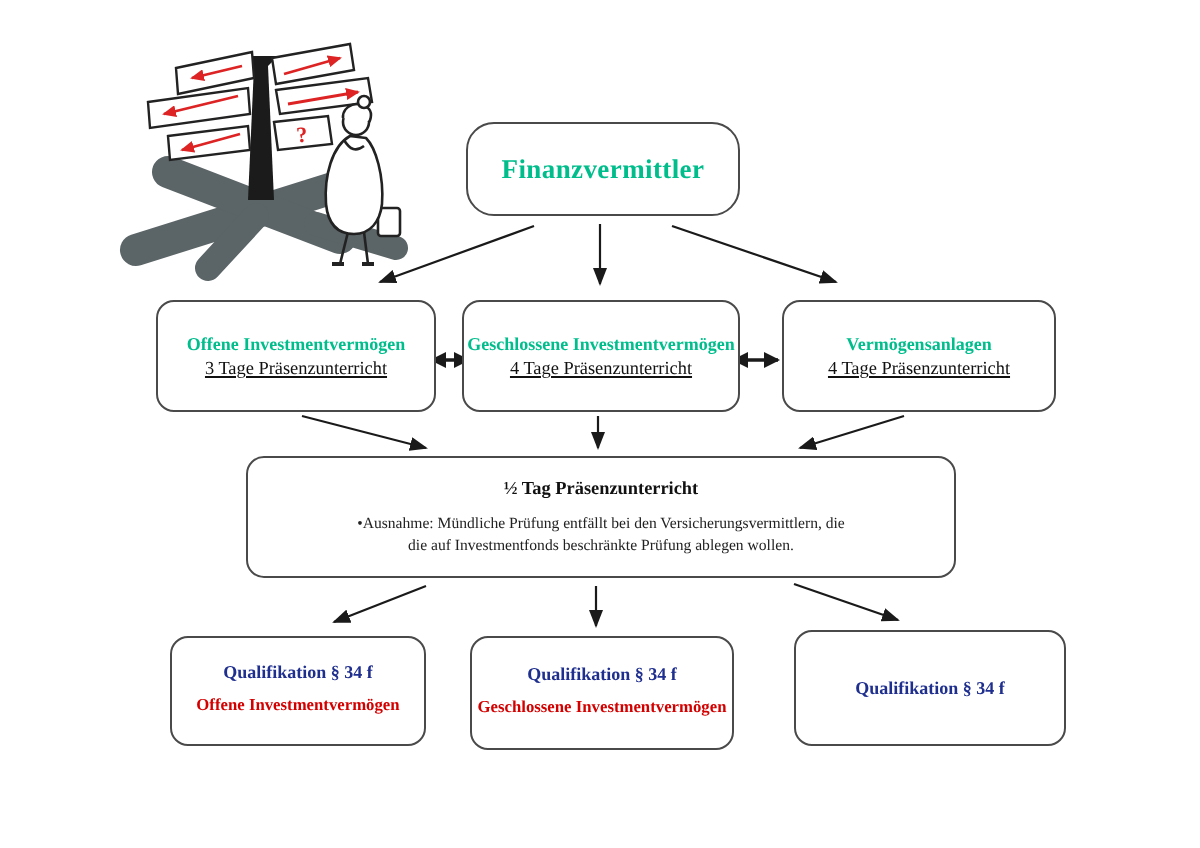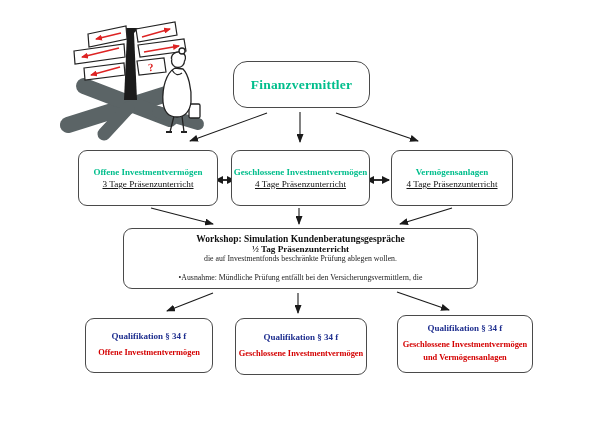--- a/index.html
+++ b/index.html
@@ -113,40 +113,38 @@
   <div class="box" style="left:78px;top:150px;width:140px;height:56px;">
     <div class="t-title">Offene Investmentvermögen</div>
     <div class="t-sub">3 Tage Präsenzunterricht</div>
   </div>
 
   <div class="box" style="left:231px;top:150px;width:139px;height:56px;">
     <div class="t-title">Geschlossene Investmentvermögen</div>
     <div class="t-sub">4 Tage Präsenzunterricht</div>
   </div>
 
-  <div class="box" style="left:391px;top:150px;width:122px;height:56px;justify-content:center;">
+  <div class="box" style="left:391px;top:150px;width:137px;height:56px;justify-content:center;">
     <div class="t-title">Vermögensanlagen</div>
     <div class="t-sub">4 Tage Präsenzunterricht</div>
   </div>
 
   <div class="box" style="left:123px;top:228px;width:355px;height:61px;">
-    <div class="ws-line1">Workshop: Simulation Kundenberatungsgespräche</div>
     <div class="ws-line2">½ Tag Präsenzunterricht</div>
+    <div class="ws-note first">•Ausnahme: Mündliche Prüfung entfällt bei den Versicherungsvermittlern, die</div>
     <div class="ws-note">die auf Investmentfonds beschränkte Prüfung ablegen wollen.</div>
-    <div class="ws-note first">•Ausnahme: Mündliche Prüfung entfällt bei den Versicherungsvermittlern, die</div>
   </div>
 
   <div class="box" style="left:85px;top:318px;width:128px;height:55px;">
     <div class="q-title">Qualifikation § 34 f</div>
     <div class="q-sub oneline">Offene Investmentvermögen</div>
   </div>
 
   <div class="box" style="left:235px;top:318px;width:132px;height:57px;">
     <div class="q-title">Qualifikation § 34 f</div>
     <div class="q-sub oneline">Geschlossene Investmentvermögen</div>
   </div>
 
   <div class="box" style="left:397px;top:315px;width:136px;height:58px;">
     <div class="q-title">Qualifikation § 34 f</div>
-    <div class="q-sub">Geschlossene Investmentvermögen und Vermögensanlagen</div>
   </div>
 
 </div>
 
 </body></html>

